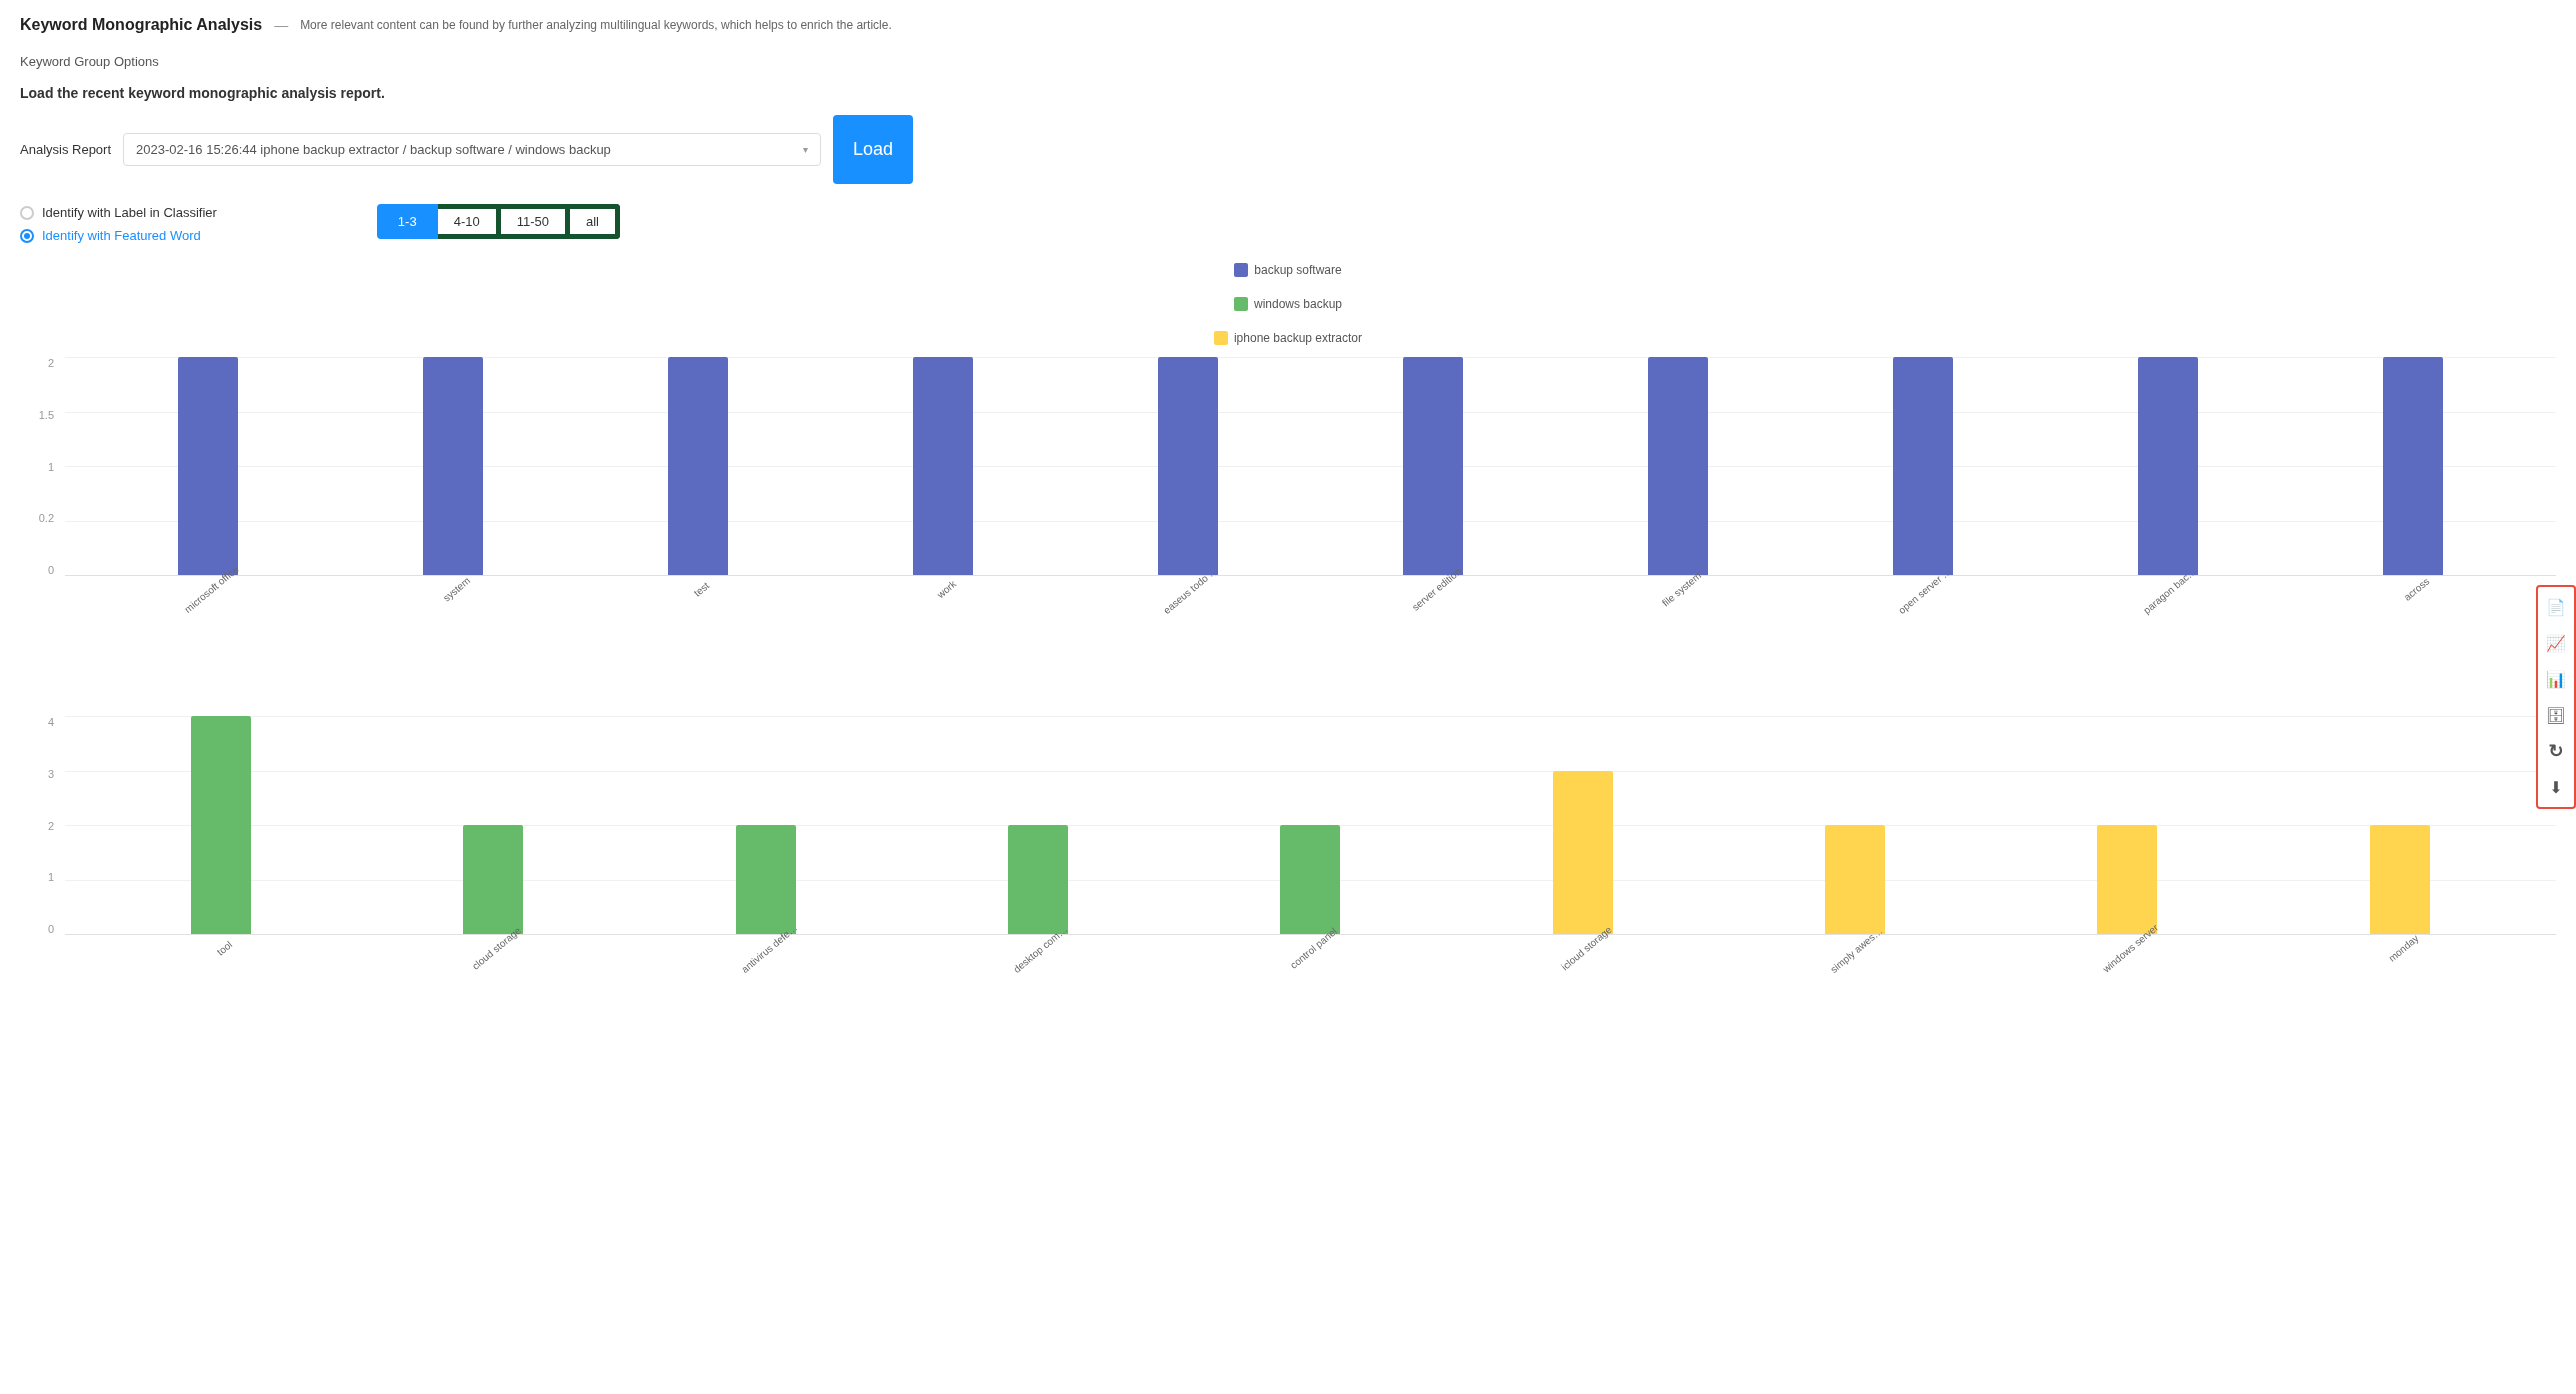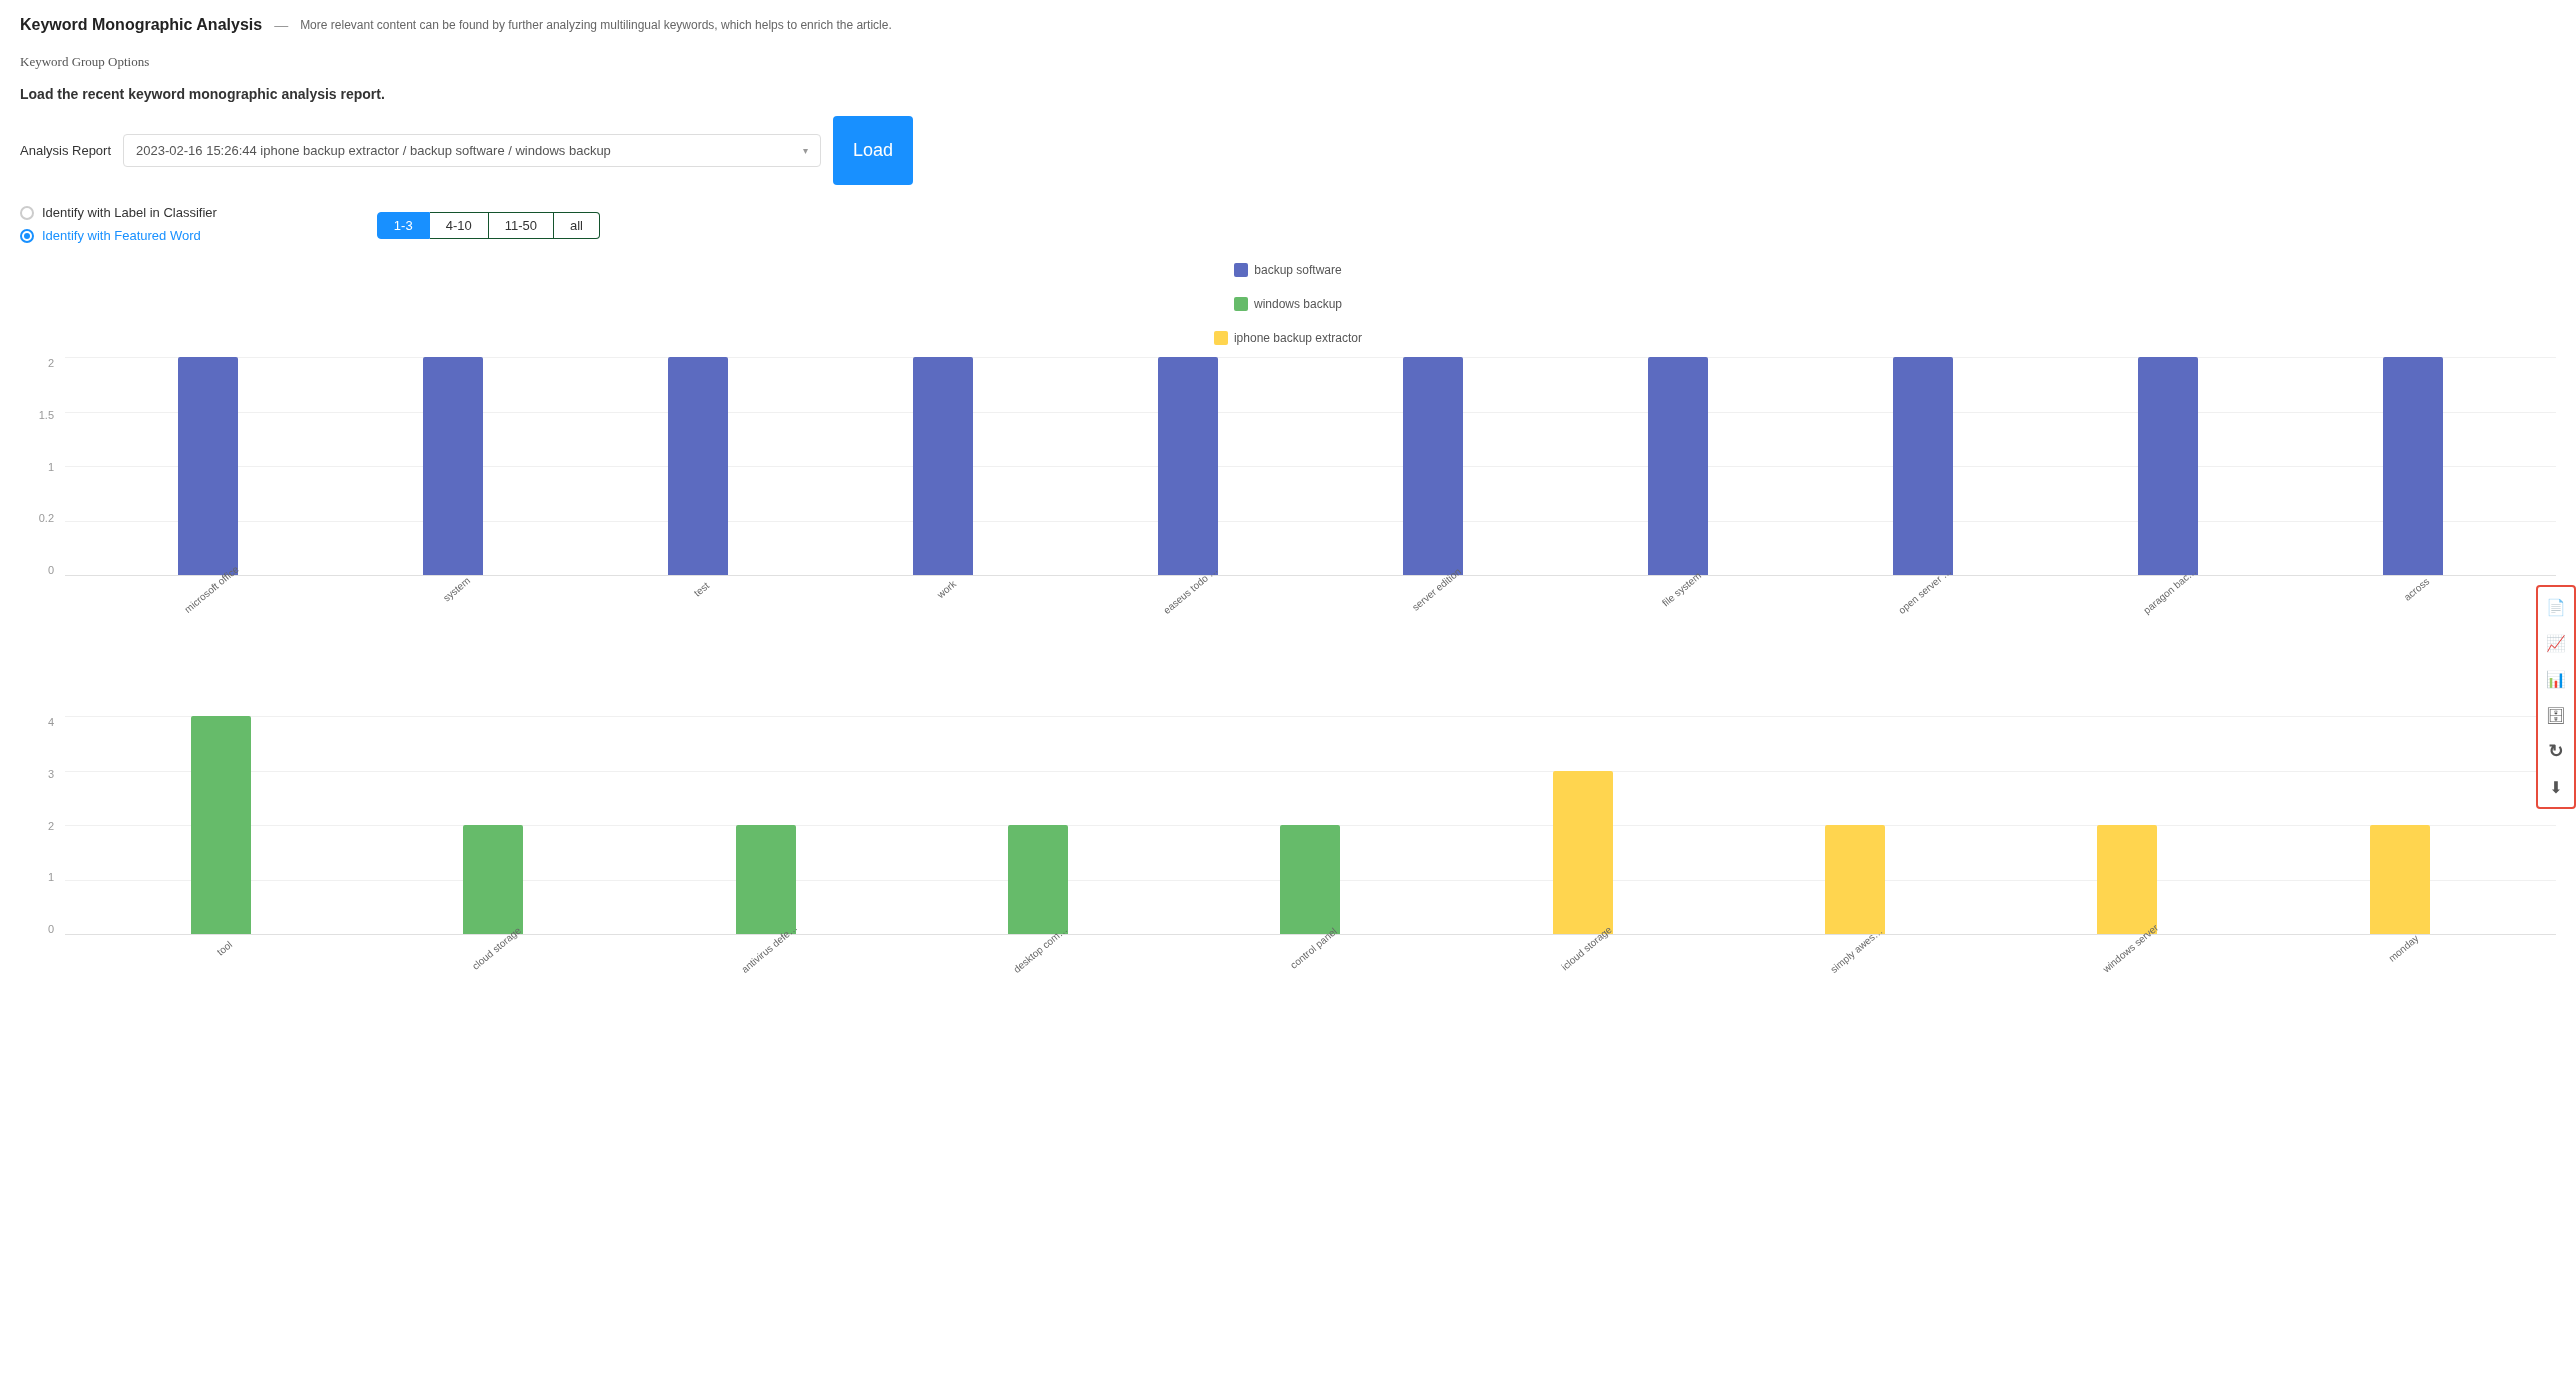--- a/index.html
+++ b/index.html
@@ -5,21 +5,21 @@
     * { box-sizing: border-box; margin: 0; padding: 0; }
     body { font-family: Arial, sans-serif; background: #fff; color: #333; font-size: 13px; }
     
     .page-wrapper { padding: 16px 20px; position: relative; }
     
     .header { display: flex; align-items: center; gap: 12px; margin-bottom: 20px; }
     .header-title { font-size: 16px; font-weight: bold; color: #222; }
     .header-divider { color: #999; font-size: 14px; }
     .header-desc { font-size: 12px; color: #666; }
     
-    .section-label { font-size: 13px; color: #555; margin-bottom: 16px; font-family: Liberation Serif, serif; }
+    .section-label { font-size: 13px; color: #555; margin-bottom: 16px; }
     
     .load-section { margin-bottom: 20px; }
     .load-title { font-size: 14px; font-weight: bold; margin-bottom: 14px; }
     
     .analysis-row { display: flex; align-items: center; gap: 12px; margin-bottom: 16px; }
     .analysis-label { font-size: 13px; color: #333; white-space: nowrap; }
     .analysis-select { 
       flex: 1; max-width: 698px; border: 1px solid #ddd; border-radius: 4px; 
       padding: 8px 12px; font-size: 13px; color: #333; background: #fff;
       display: flex; align-items: center; justify-content: space-between; cursor: pointer;
@@ -39,21 +39,21 @@
     }
     .radio-circle.active { border-color: #1890ff; }
     .radio-circle.active::after { 
       content: ''; width: 6px; height: 6px; border-radius: 50%; background: #1890ff; 
     }
     .radio-label { font-size: 13px; color: #333; }
     .radio-label.active { color: #1890ff; }
     
     .tabs-row { display: flex; gap: 0; margin-bottom: 16px; align-items: center; margin-left: 160px; }
     .tab-btn { 
-      border: 1px solid #14532d; padding: 5px 16px; font-size: 13px; cursor: pointer;
+      border: 5px solid #14532d; padding: 5px 16px; font-size: 13px; cursor: pointer;
       background: #fff; color: #333;
     }
     .tab-btn:first-child { border-radius: 4px 0 0 4px; }
     .tab-btn:last-child { border-radius: 0 4px 4px 0; }
     .tab-btn + .tab-btn { border-left: none; }
     .tab-btn.active { background: #1890ff; color: #fff; border-color: #1890ff; }
     
     .controls-row { display: flex; align-items: flex-end; gap: 0; margin-bottom: 8px; }
     
     .chart-section { margin-bottom: 30px; }

